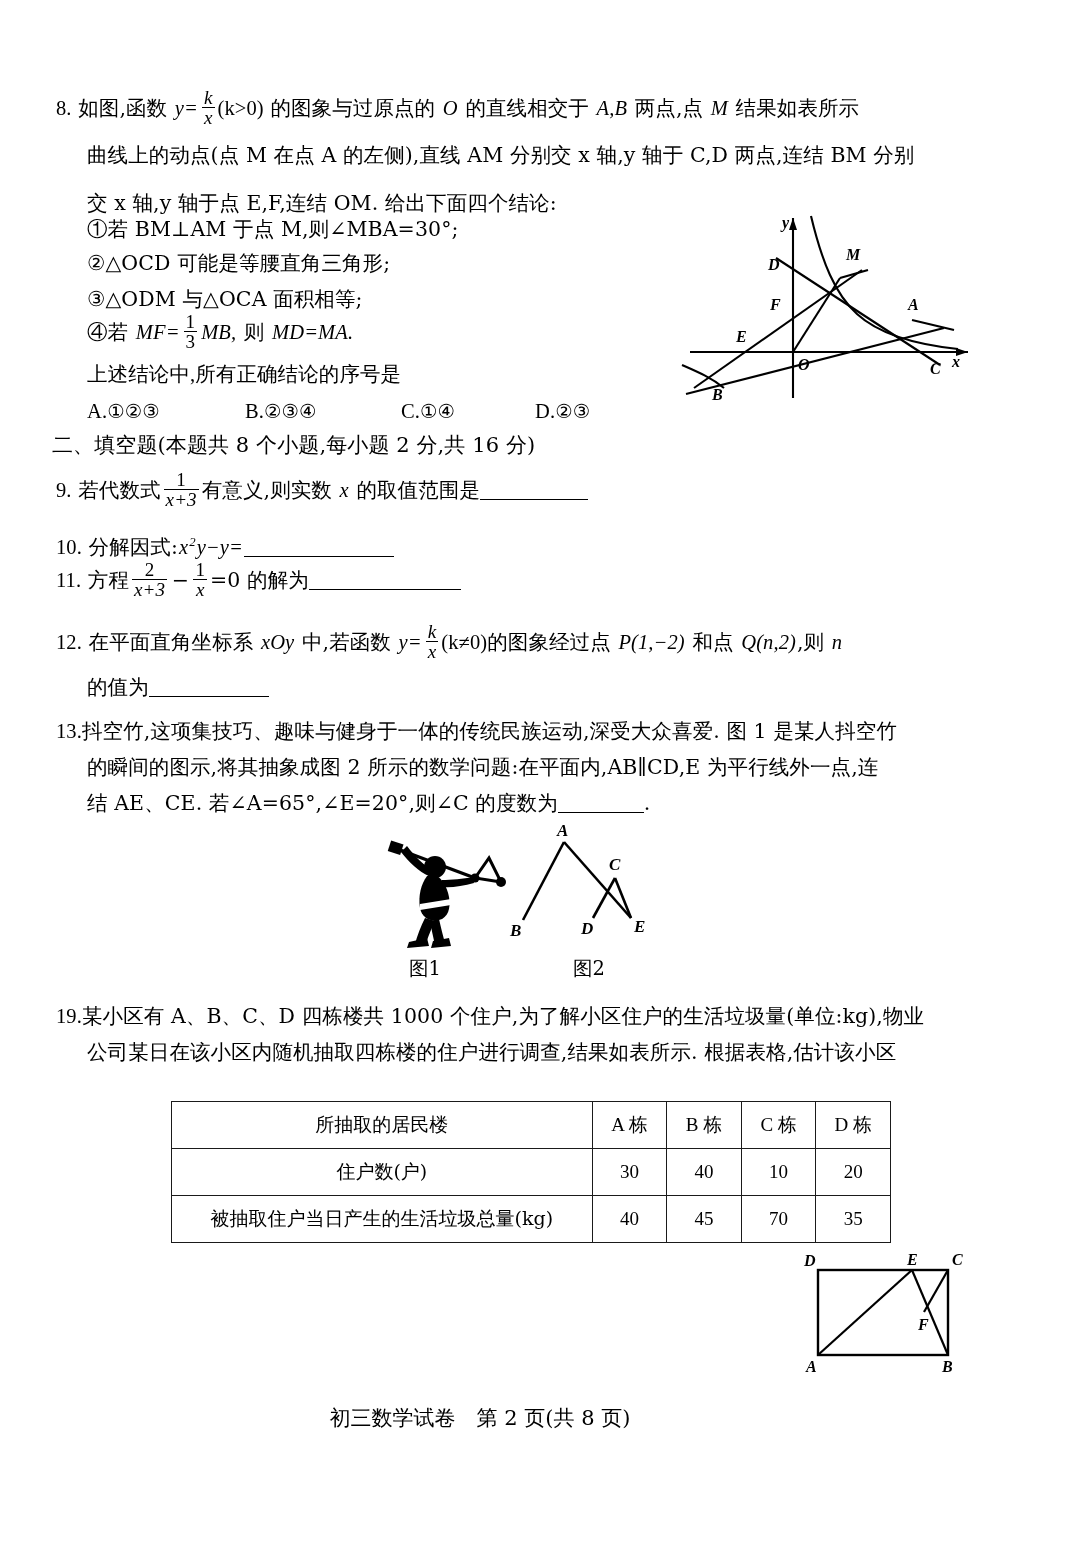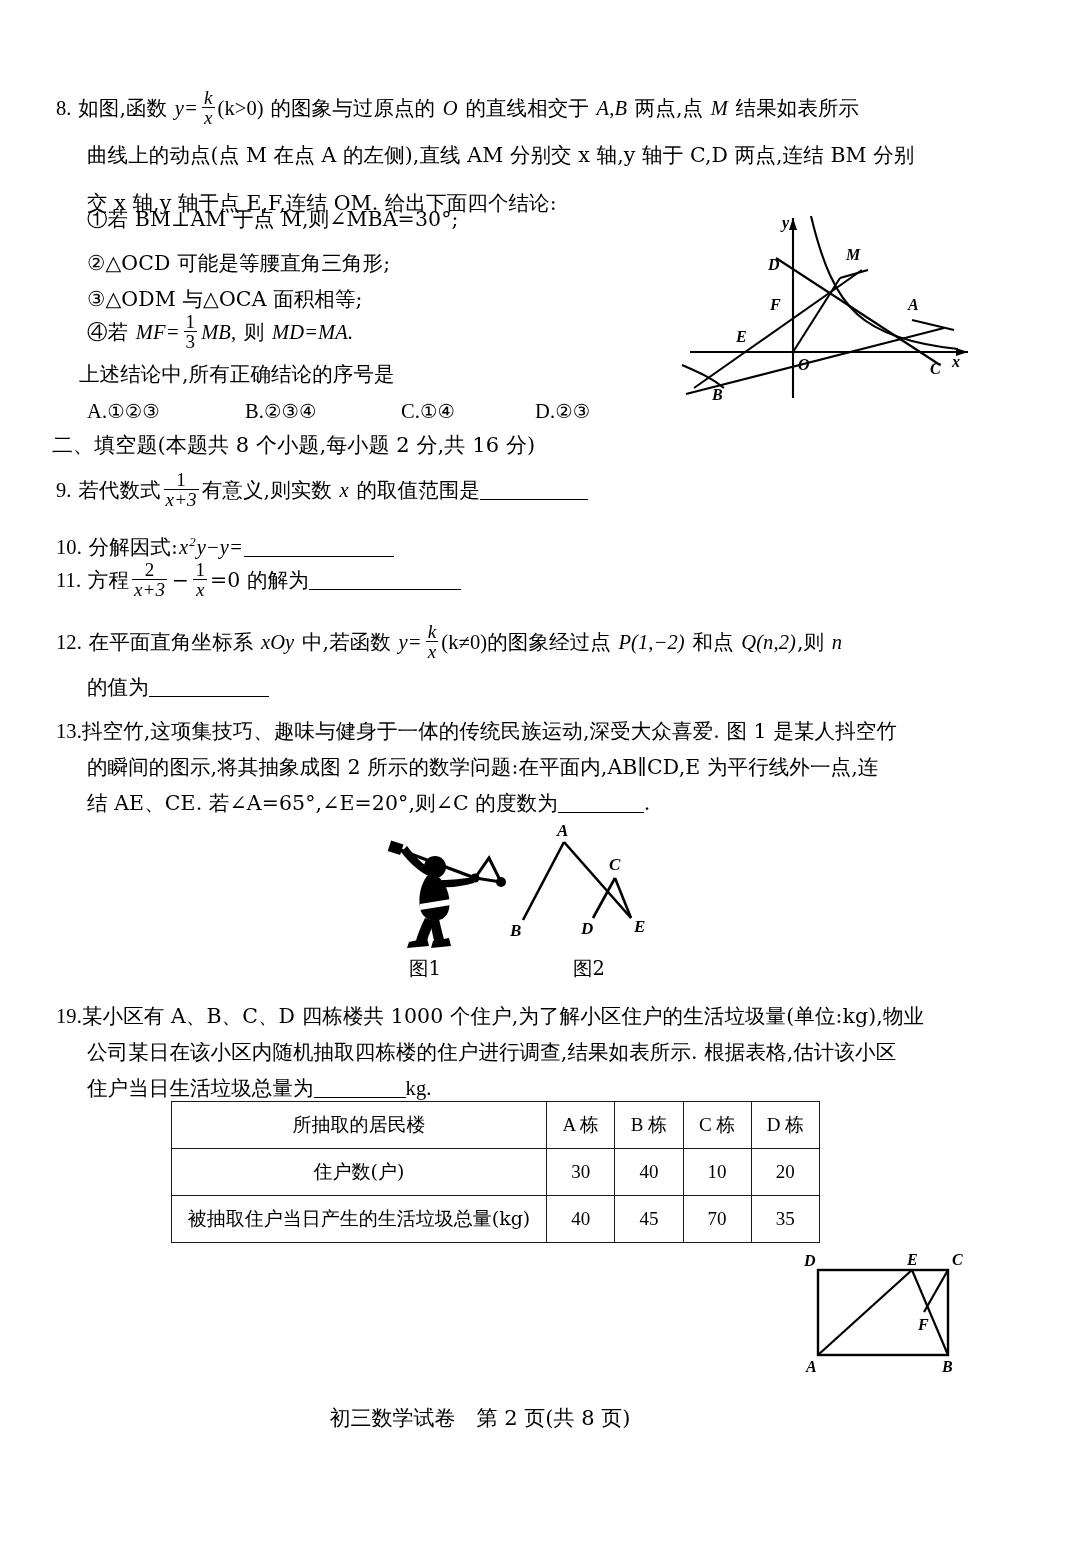--- a/index.html
+++ b/index.html
@@ -64,21 +64,21 @@
   }
 
   
   .circ { font-family: "DejaVu Sans", sans-serif; font-size: 0.95em; }
 
   
   .q14-table {
     position: absolute;
     left: 171px;
     top: 1101px;
-    width: 649px;
+    width: 720px;
     border-collapse: collapse;
     font-size: 19px;
   }
   .q14-table td, .q14-table th {
     border: 1.6px solid #1a1a1a;
     text-align: center;
     vertical-align: middle;
     height: 44px;
     font-weight: normal;
     font-family: "DejaVu Serif", "Liberation Serif", serif;
@@ -127,32 +127,32 @@
     <span class="mi">O</span>
     <span>的直线相交于</span>
     <span class="mi">A,B</span>
     <span>两点,点</span>
     <span class="mi">M</span>
     <span>结果如表所示</span>
   </div>
 
   <div class="blk zh" style="left:87px; top:136px;">曲线上的动点(点 M 在点 A 的左侧),直线 AM 分别交 x 轴,y 轴于 C,D 两点,连结 BM 分别</div>
   <div class="blk zh" style="left:87px; top:172px;margin-top:12px;">交 x 轴,y 轴于点 E,F,连结 OM. 给出下面四个结论:</div>
-  <div class="blk zh" style="left:87px; top:200px;text-align:right;">①若 BM⊥AM 于点 M,则∠MBA=30°;</div>
+  <div class="blk zh" style="left:87px; top:210px;text-align:right;">①若 BM⊥AM 于点 M,则∠MBA=30°;</div>
   <div class="blk zh" style="left:87px; top:244px;">②△OCD 可能是等腰直角三角形;</div>
   <div class="blk zh" style="left:87px; top:280px;">③△ODM 与△OCA 面积相等;</div>
 
   <div class="blk zh" style="left:87px; top:312px;">
     <span>④若</span>
     <span class="mi">MF=</span><span class="frac"><span class="fnum num">1</span><span class="fden num">3</span></span><span class="mi">MB,</span>
     <span>则</span>
     <span class="mi">MD=MA.</span>
   </div>
 
-  <div class="blk zh" style="left:79px; top:355px;">上述结论中,所有正确结论的序号是</div>
+  <div class="blk zh" style="left:87px; top:355px;font-family:Liberation Serif, serif;">上述结论中,所有正确结论的序号是</div>
 
   <div class="blk" style="left:87px; top:392px;">
     <span class="num">A.</span><span class="circ">①②③</span>
   </div>
   <div class="blk" style="left:245px; top:392px;">
     <span class="num">B.</span><span class="circ">②③④</span>
   </div>
   <div class="blk" style="left:401px; top:392px;">
     <span class="num">C.</span><span class="circ">①④</span>
   </div>
@@ -284,23 +284,20 @@
       <text class="lab" x="76" y="114" font-size="17">D</text>
       <text class="lab" x="129" y="112" font-size="17">E</text>
     </svg>
   </div>
   <div class="figcap" style="left:573px; top:955px;">图2</div>
 
   <div class="blk zh" style="left:56px; top:997px;">
     <span class="num">19.</span><span>某小区有 A、B、C、D 四栋楼共 1000 个住户,为了解小区住户的生活垃圾量(单位:kg),物业</span>
   </div>
   <div class="blk zh" style="left:87px; top:1033px;">公司某日在该小区内随机抽取四栋楼的住户进行调查,结果如表所示. 根据表格,估计该小区</div>
-  <div class="blk zh" style="left:87px; top:1069px;">
-    <span>住户当日生活垃圾总量为</span><span class="blank" style="width:92px;"></span><span class="num">kg.</span>
-  </div>
 
   <table class="q14-table">
     <tbody>
         <tr>
       <td class="lbl">所抽取的居民楼</td>
       <td class="hd">A 栋</td>
       <td class="hd">B 栋</td>
       <td class="hd">C 栋</td>
       <td class="hd">D 栋</td>
     </tr>

